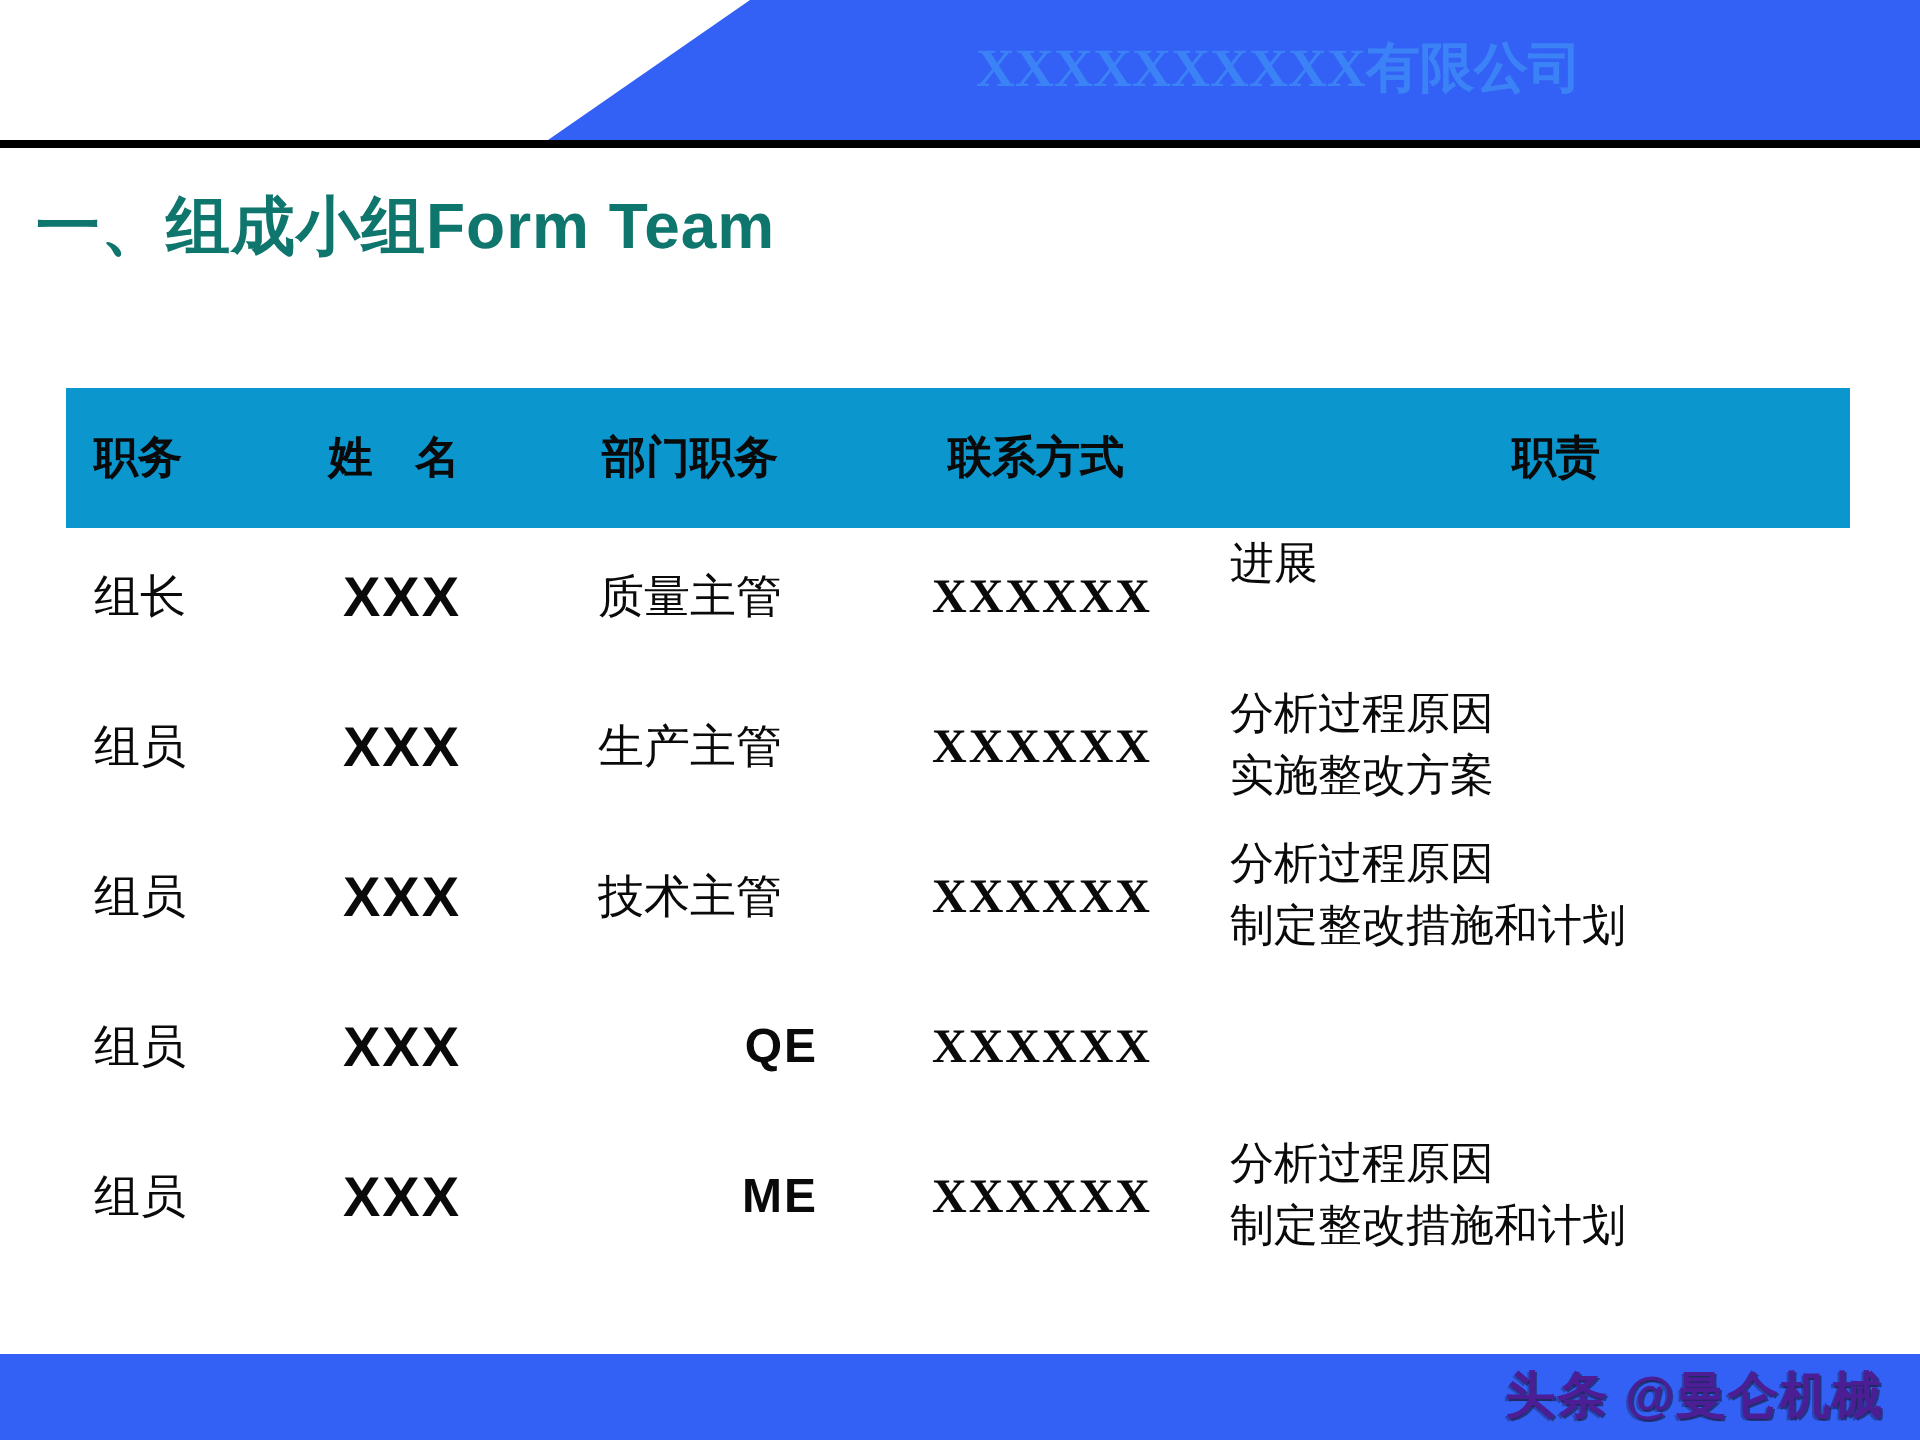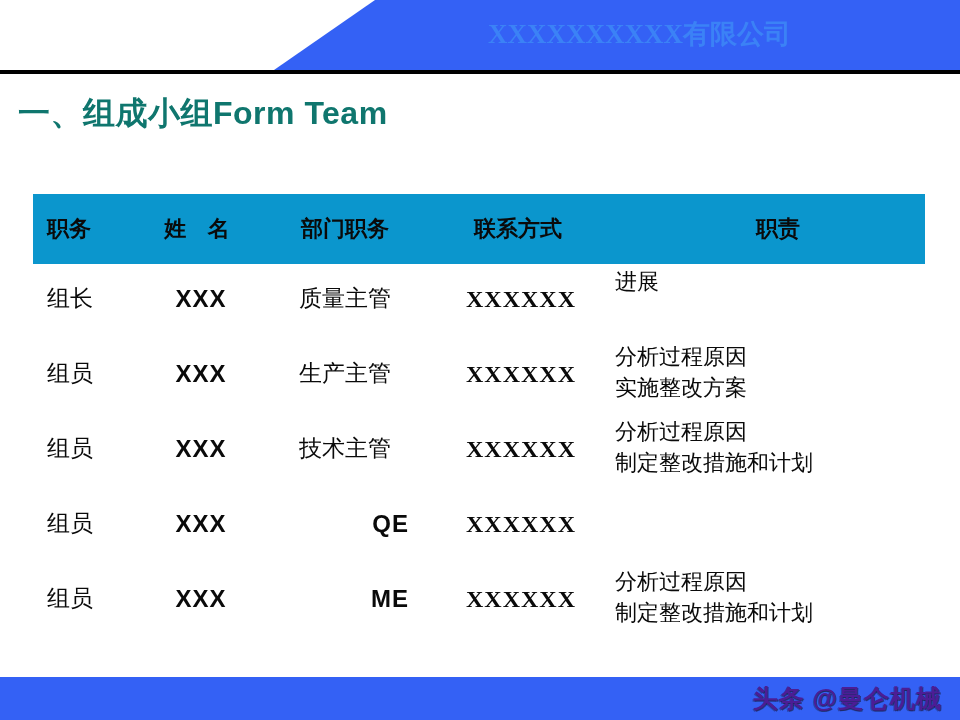--- a/index.html
+++ b/index.html
@@ -129,21 +129,21 @@
 
   .row .c-role {
     top: 18px;
     line-height: 34px;
   }
   .row .c-name {
     top: 18px;
     line-height: 34px;
     font-family: "Liberation Sans", "DejaVu Sans", sans-serif;
     font-weight: 700;
-    font-size: 24px;
+    font-size: 28px;
     letter-spacing: 1px;
   }
   .row .c-dept {
     top: 18px;
     line-height: 34px;
     text-align: right;
     padding-right: 16px;
     box-sizing: border-box;
   }
   .row .c-dept.cjk {

